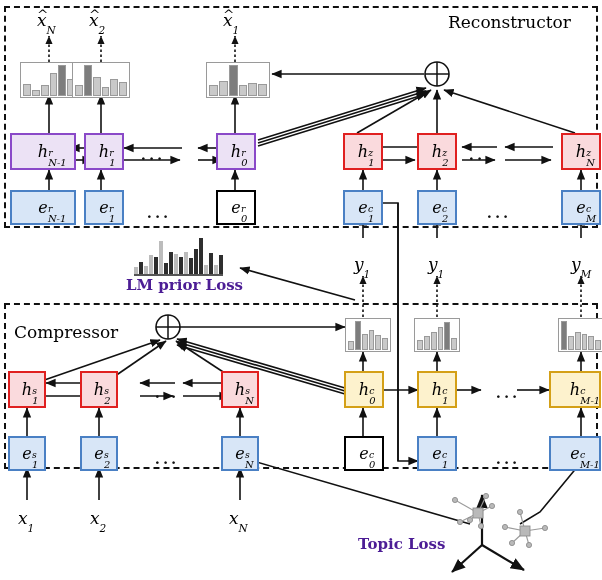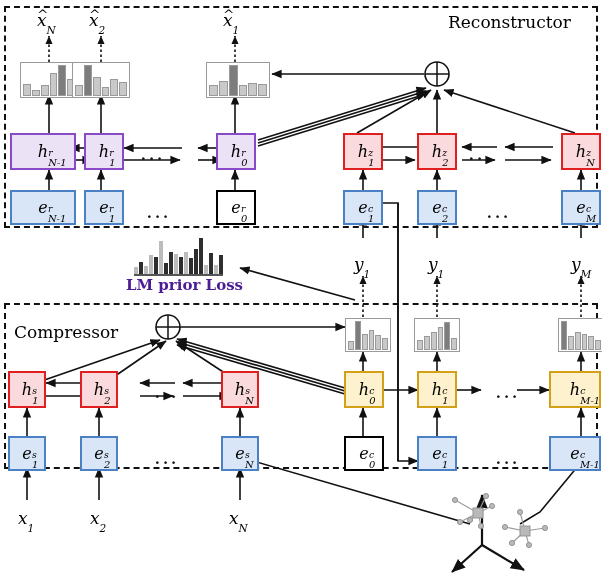--- a/index.html
+++ b/index.html
@@ -400,14 +400,15 @@
   <div class="vlabel" style="left:18px;top:508px;">
     <span>x</span><sub>1</sub>
   </div>
   <div class="vlabel" style="left:90px;top:508px;">
     <span>x</span><sub>2</sub>
   </div>
   <div class="vlabel" style="left:229px;top:508px;">
     <span>x</span><sub>N</sub>
   </div>
 
+  <div class="losslabel" style="left:358px;top:535px;">Topic Loss</div>
 
 </div>
 
 </body></html>

